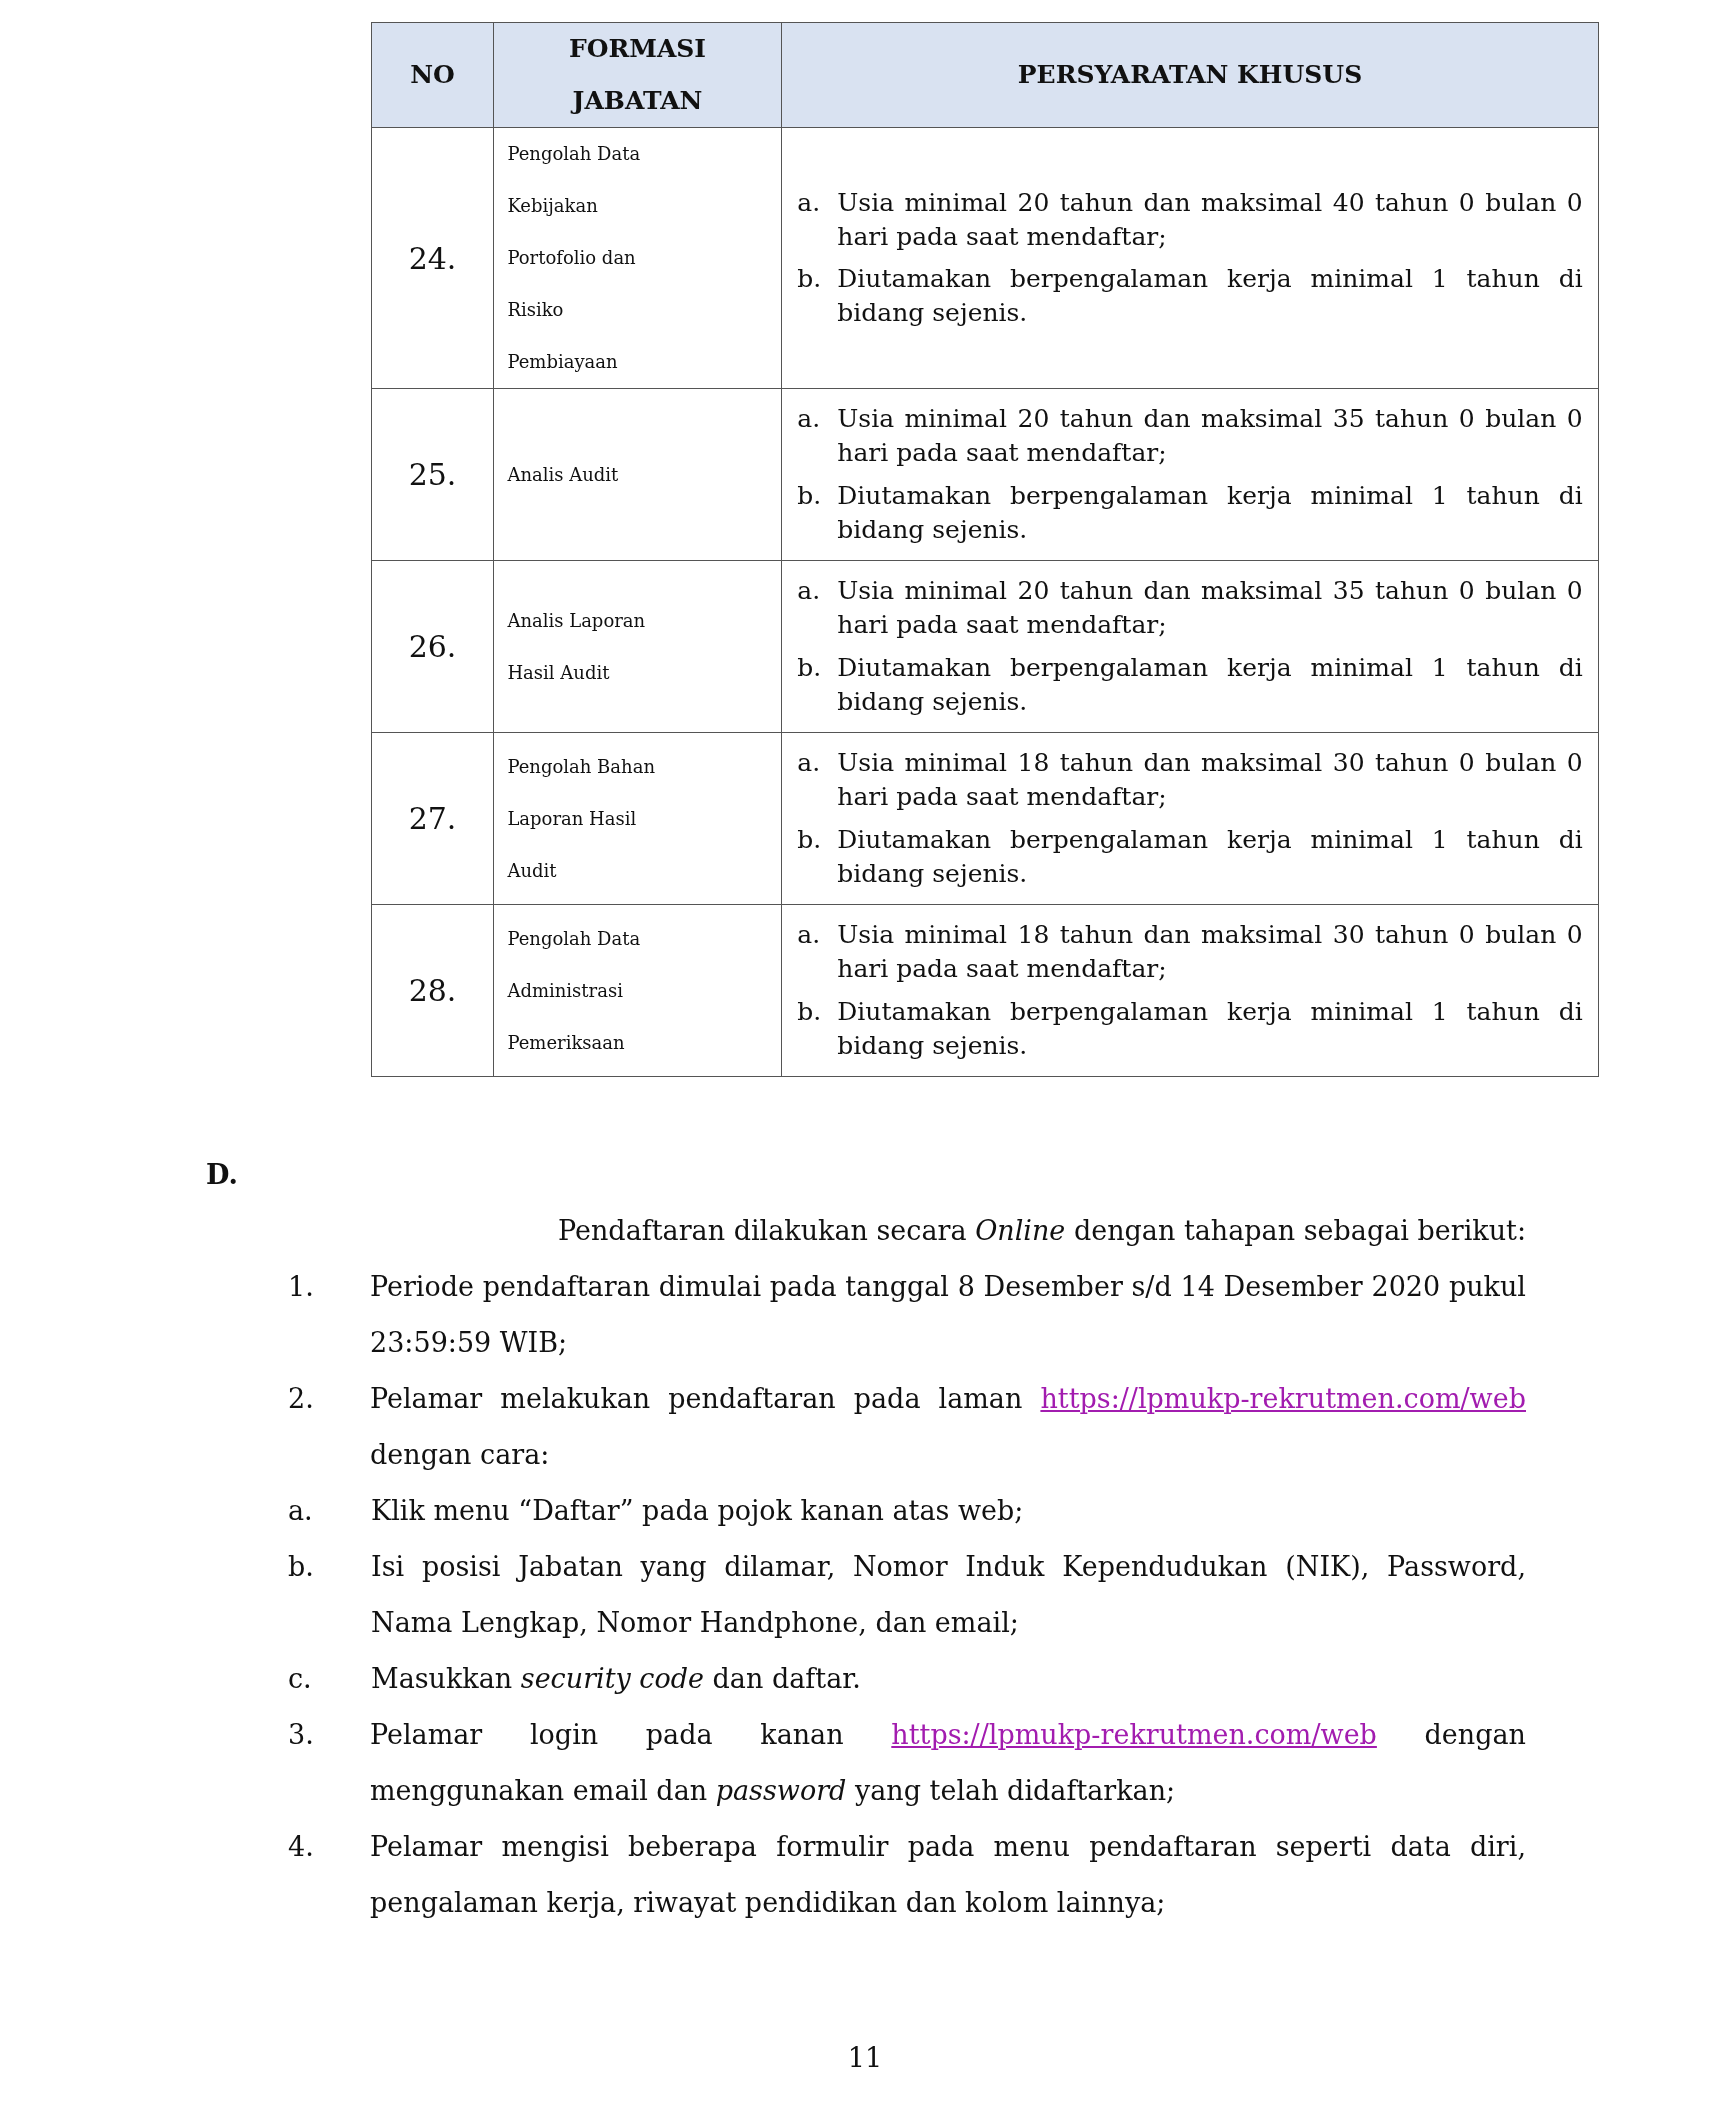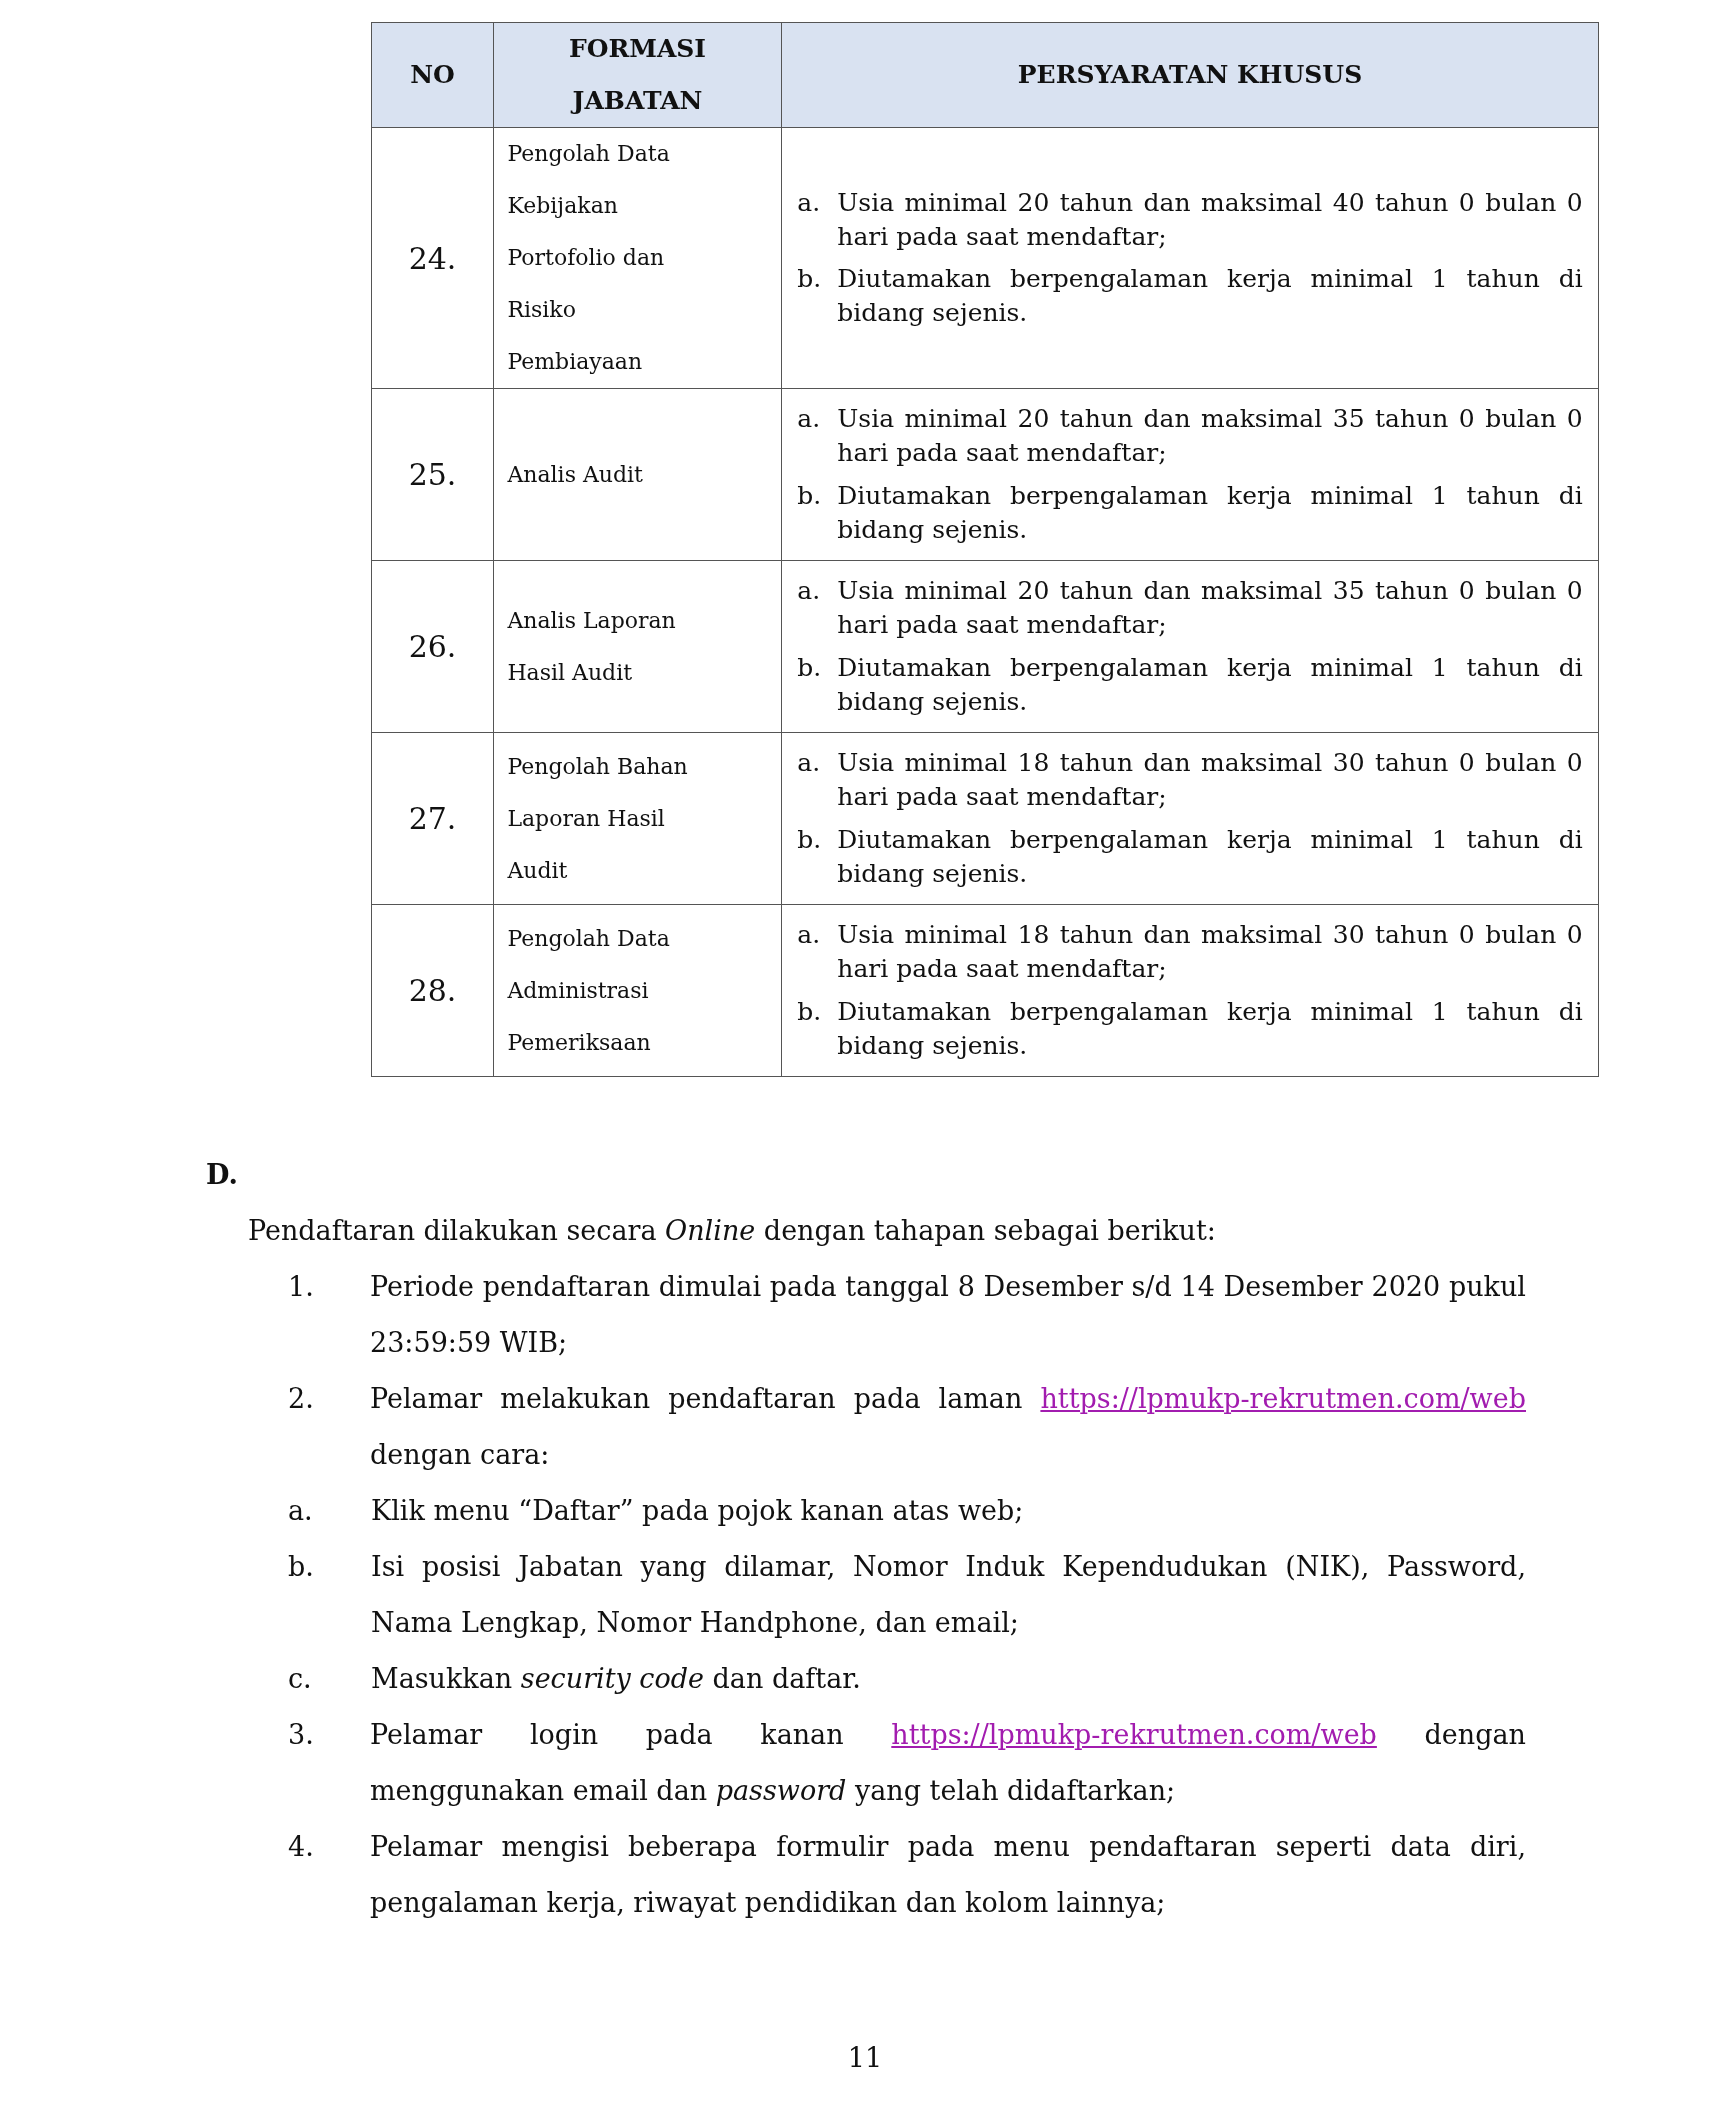--- a/index.html
+++ b/index.html
@@ -4,34 +4,34 @@
 <style>
   html, body { margin: 0; padding: 0; background: #ffffff; }
   body { width: 1730px; height: 2116px; position: relative; overflow: hidden; color: #111; font-family: "DejaVu Serif", serif; }
   .req-table { position: absolute; left: 371px; top: 22px; width: 1228px; border-collapse: collapse; table-layout: fixed; }
   .req-table th, .req-table td { border: 1.9px solid #555; padding: 0; vertical-align: middle; }
   .req-table thead th { background: #d9e2f1; font-weight: bold; font-size: 25px; line-height: 52px; text-align: center; height: 101px; }
   .col-no { width: 122px; }
   .col-pos { width: 288px; }
   .col-req { width: auto; }
   td.no { text-align: center; font-size: 30px; }
-  td.pos { font-size: 22px; line-height: 52px; padding-left: 13.4px; padding-right: 4px; }
+  td.pos { font-size: 18px; line-height: 52px; padding-left: 13.4px; padding-right: 4px; }
   td.req { padding: 9.6px 15.3px 9.6px 15.3px; font-size: 25px; line-height: 34px; }
   .req-list { margin: 0; padding: 0; list-style: none; }
   .req-list li { display: flex; margin: 0 0 8.6px 0; }
   .req-list li:last-child { margin-bottom: 0; }
   .req-list .mk { width: 40px; flex: none; }
   .req-list .tx { flex: 1; text-align: justify; text-align-last: auto; }
   .row24 { height: 255px; }
   .rowN { height: 172px; }
 
   .section { position: absolute; left: 206px; top: 1147px; width: 1320px; font-size: 27px; line-height: 56px; }
   .sec-head { display: flex; font-weight: bold; font-size: 27px; line-height: 56px; }
   .sec-letter { width: 82px; flex: none; }
-  .intro { margin-left: 42px; }
+  .intro { margin-left: 102px; text-align: right; }
   .steps { margin: 0 0 0 82px; padding: 0; list-style: none; }
   .steps > li { display: flex; }
   .steps .num { width: 82px; flex: none; }
   .steps .body { flex: 1; text-align: justify; }
   .sub { margin: 0 0 0 -82px; padding: 0; list-style: none; }
   .sub li { display: flex; }
   .sub .mk { width: 83px; flex: none; }
   .sub .tx { flex: 1; text-align: justify; }
   a.link { color: #a21caf; text-decoration: underline; }
   em { font-style: italic; }

